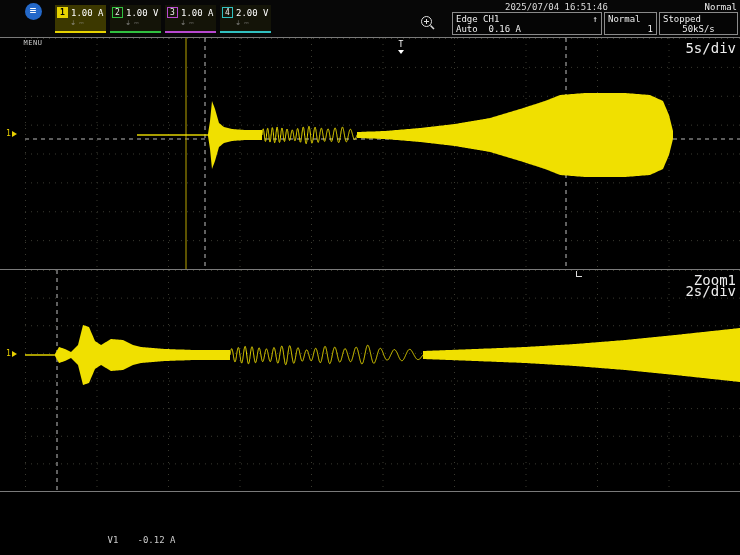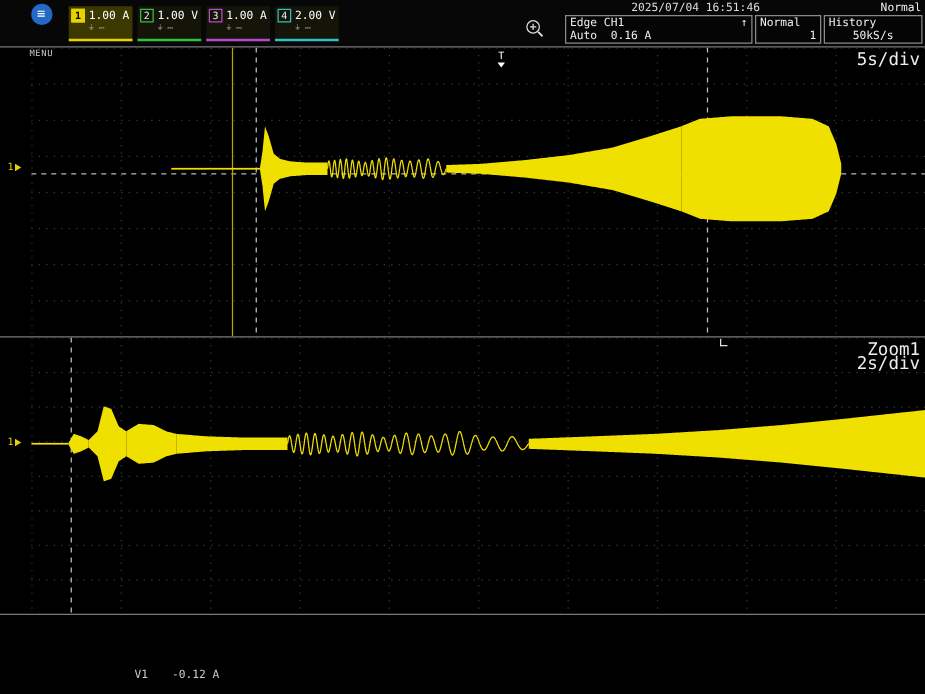--- a/index.html
+++ b/index.html
@@ -104,21 +104,21 @@
       </div>
       <div style="white-space:pre">Auto  0.16 A</div>
     </div>
 
     <div class="abs box history-box">
       <div>Normal</div>
       <div style="text-align:right">1</div>
     </div>
 
     <div class="abs box acq-box">
-      <div>History</div>
+      <div>Stopped</div>
       <div style="text-align:center">50kS/s</div>
     </div>
 
     <div class="abs datetime">2025/07/04 16:51:46</div>
     <div class="abs status">Normal</div>
   </div>
 
   <div class="abs hline" style="top:37px"></div>
 
   <svg id="main-wave" class="panel" style="top:38px" width="715" height="231" viewBox="0 0 715 231">

